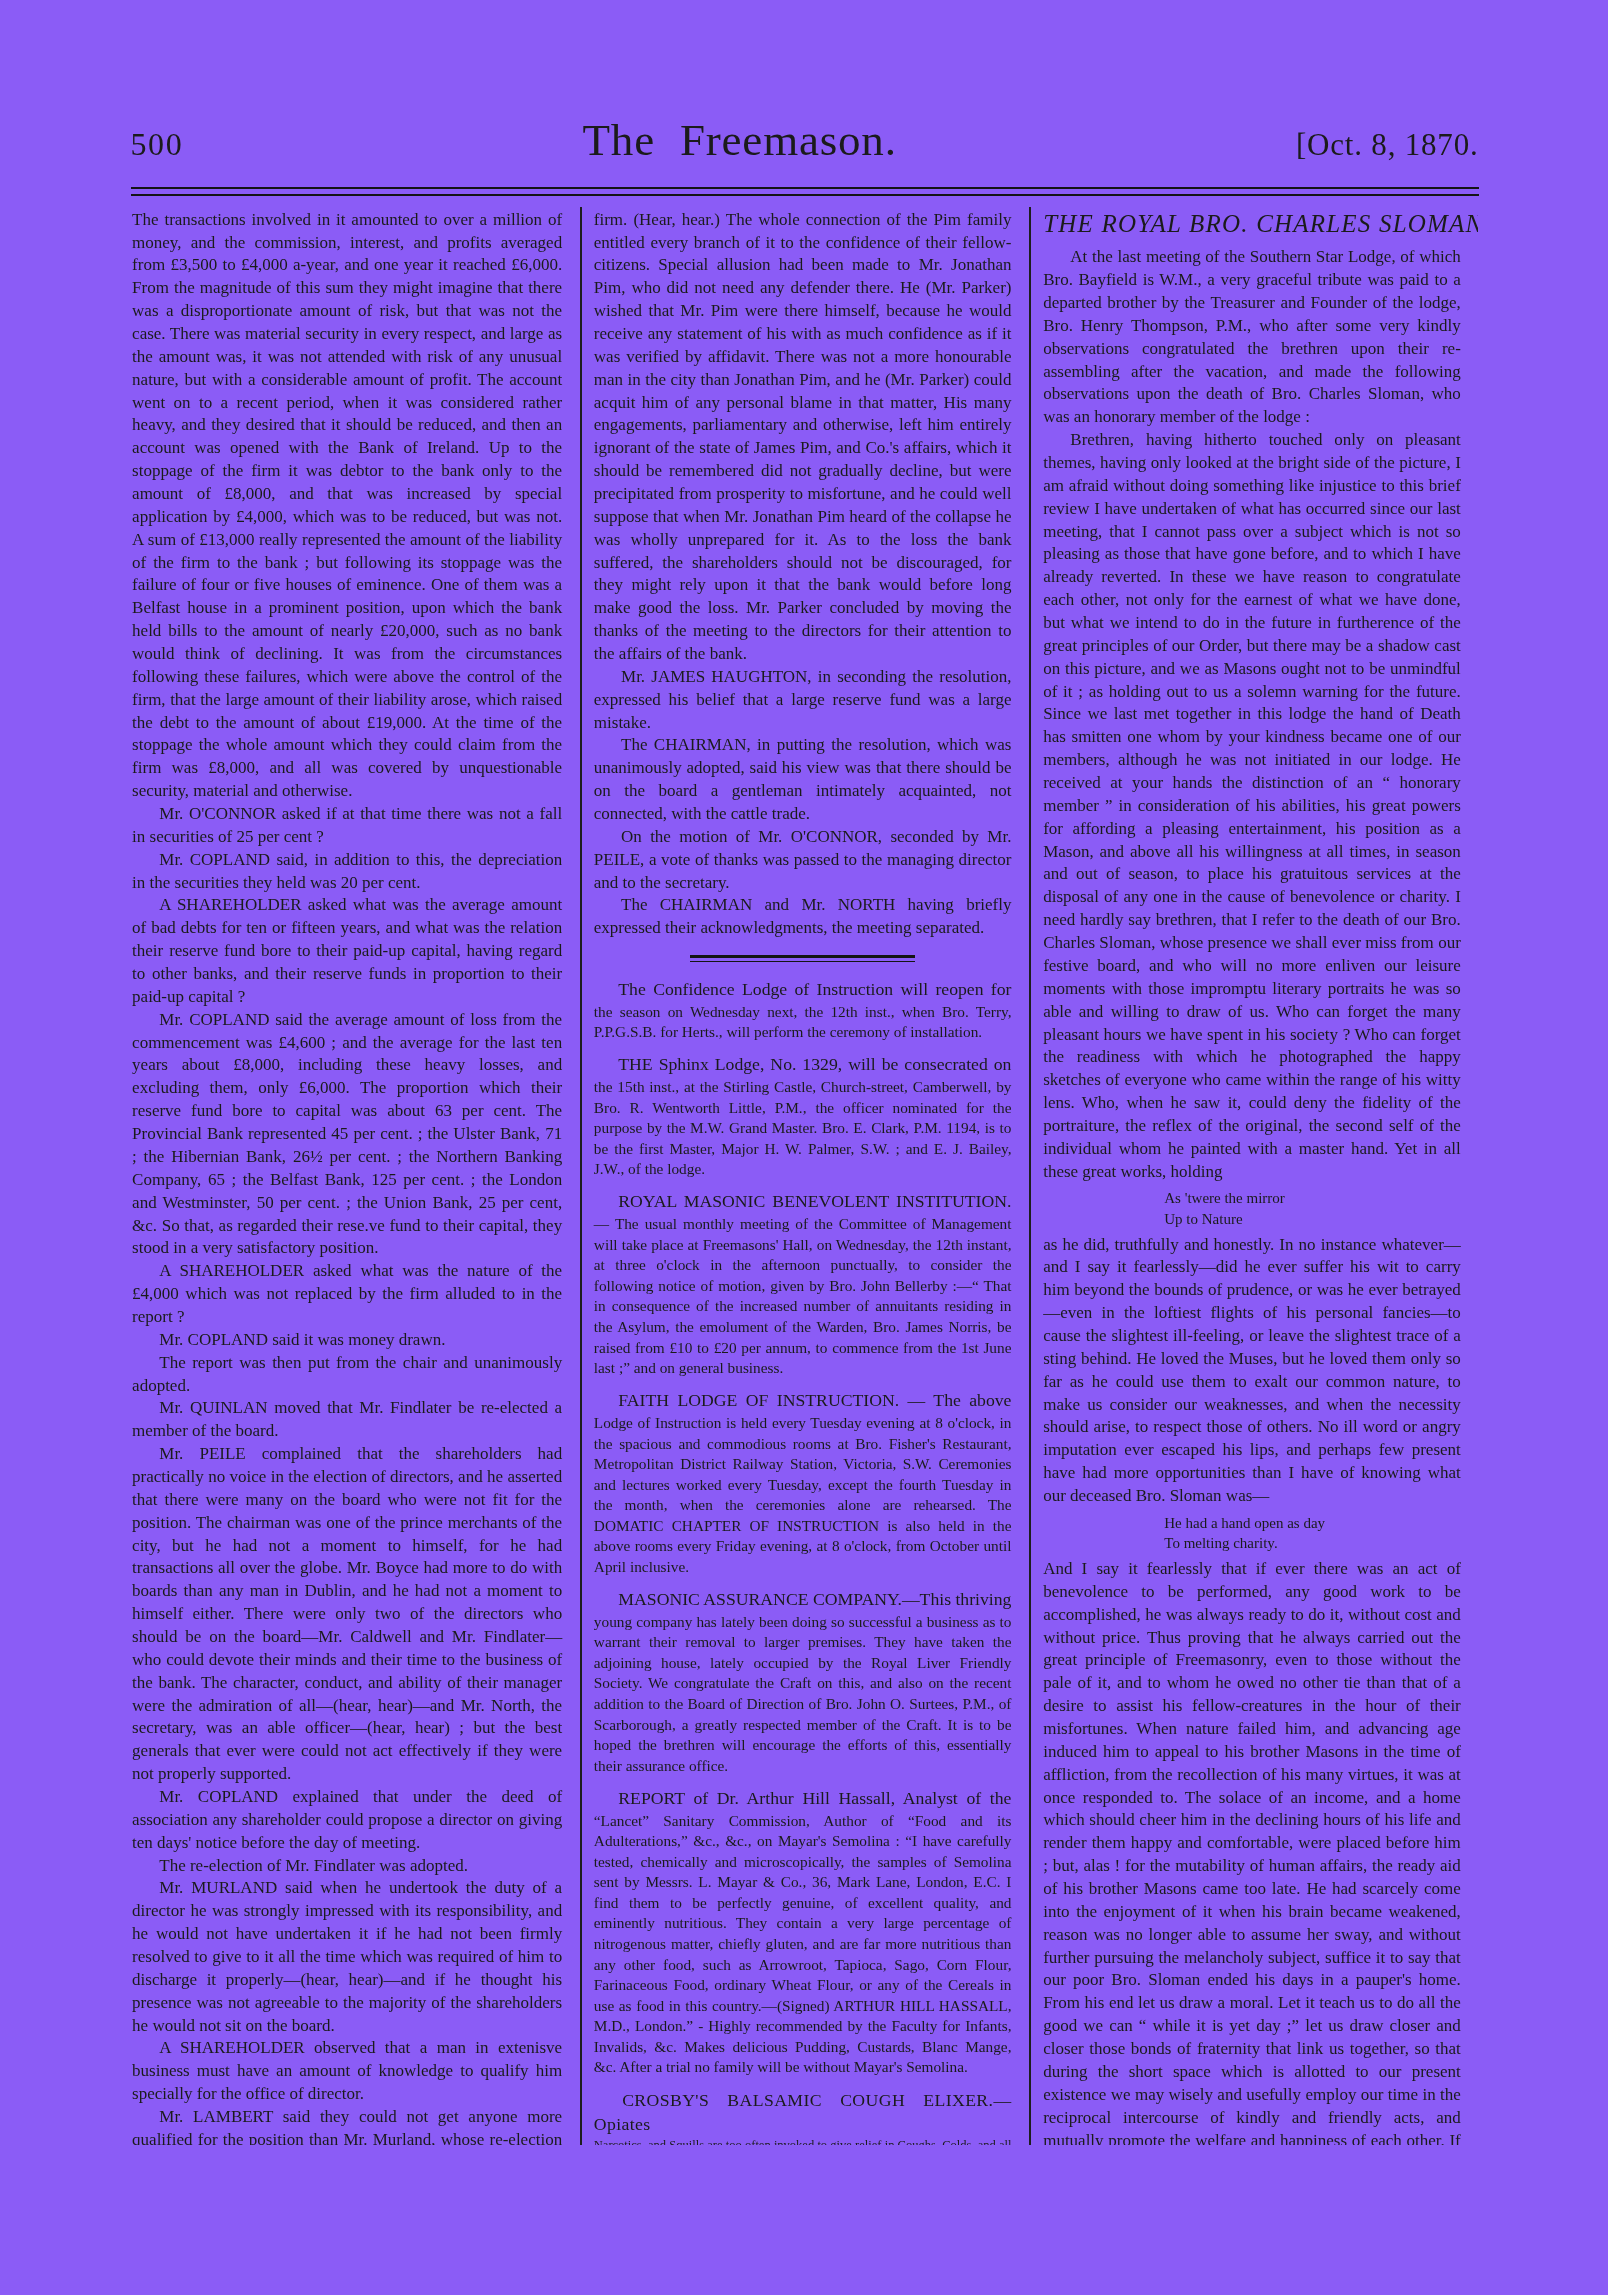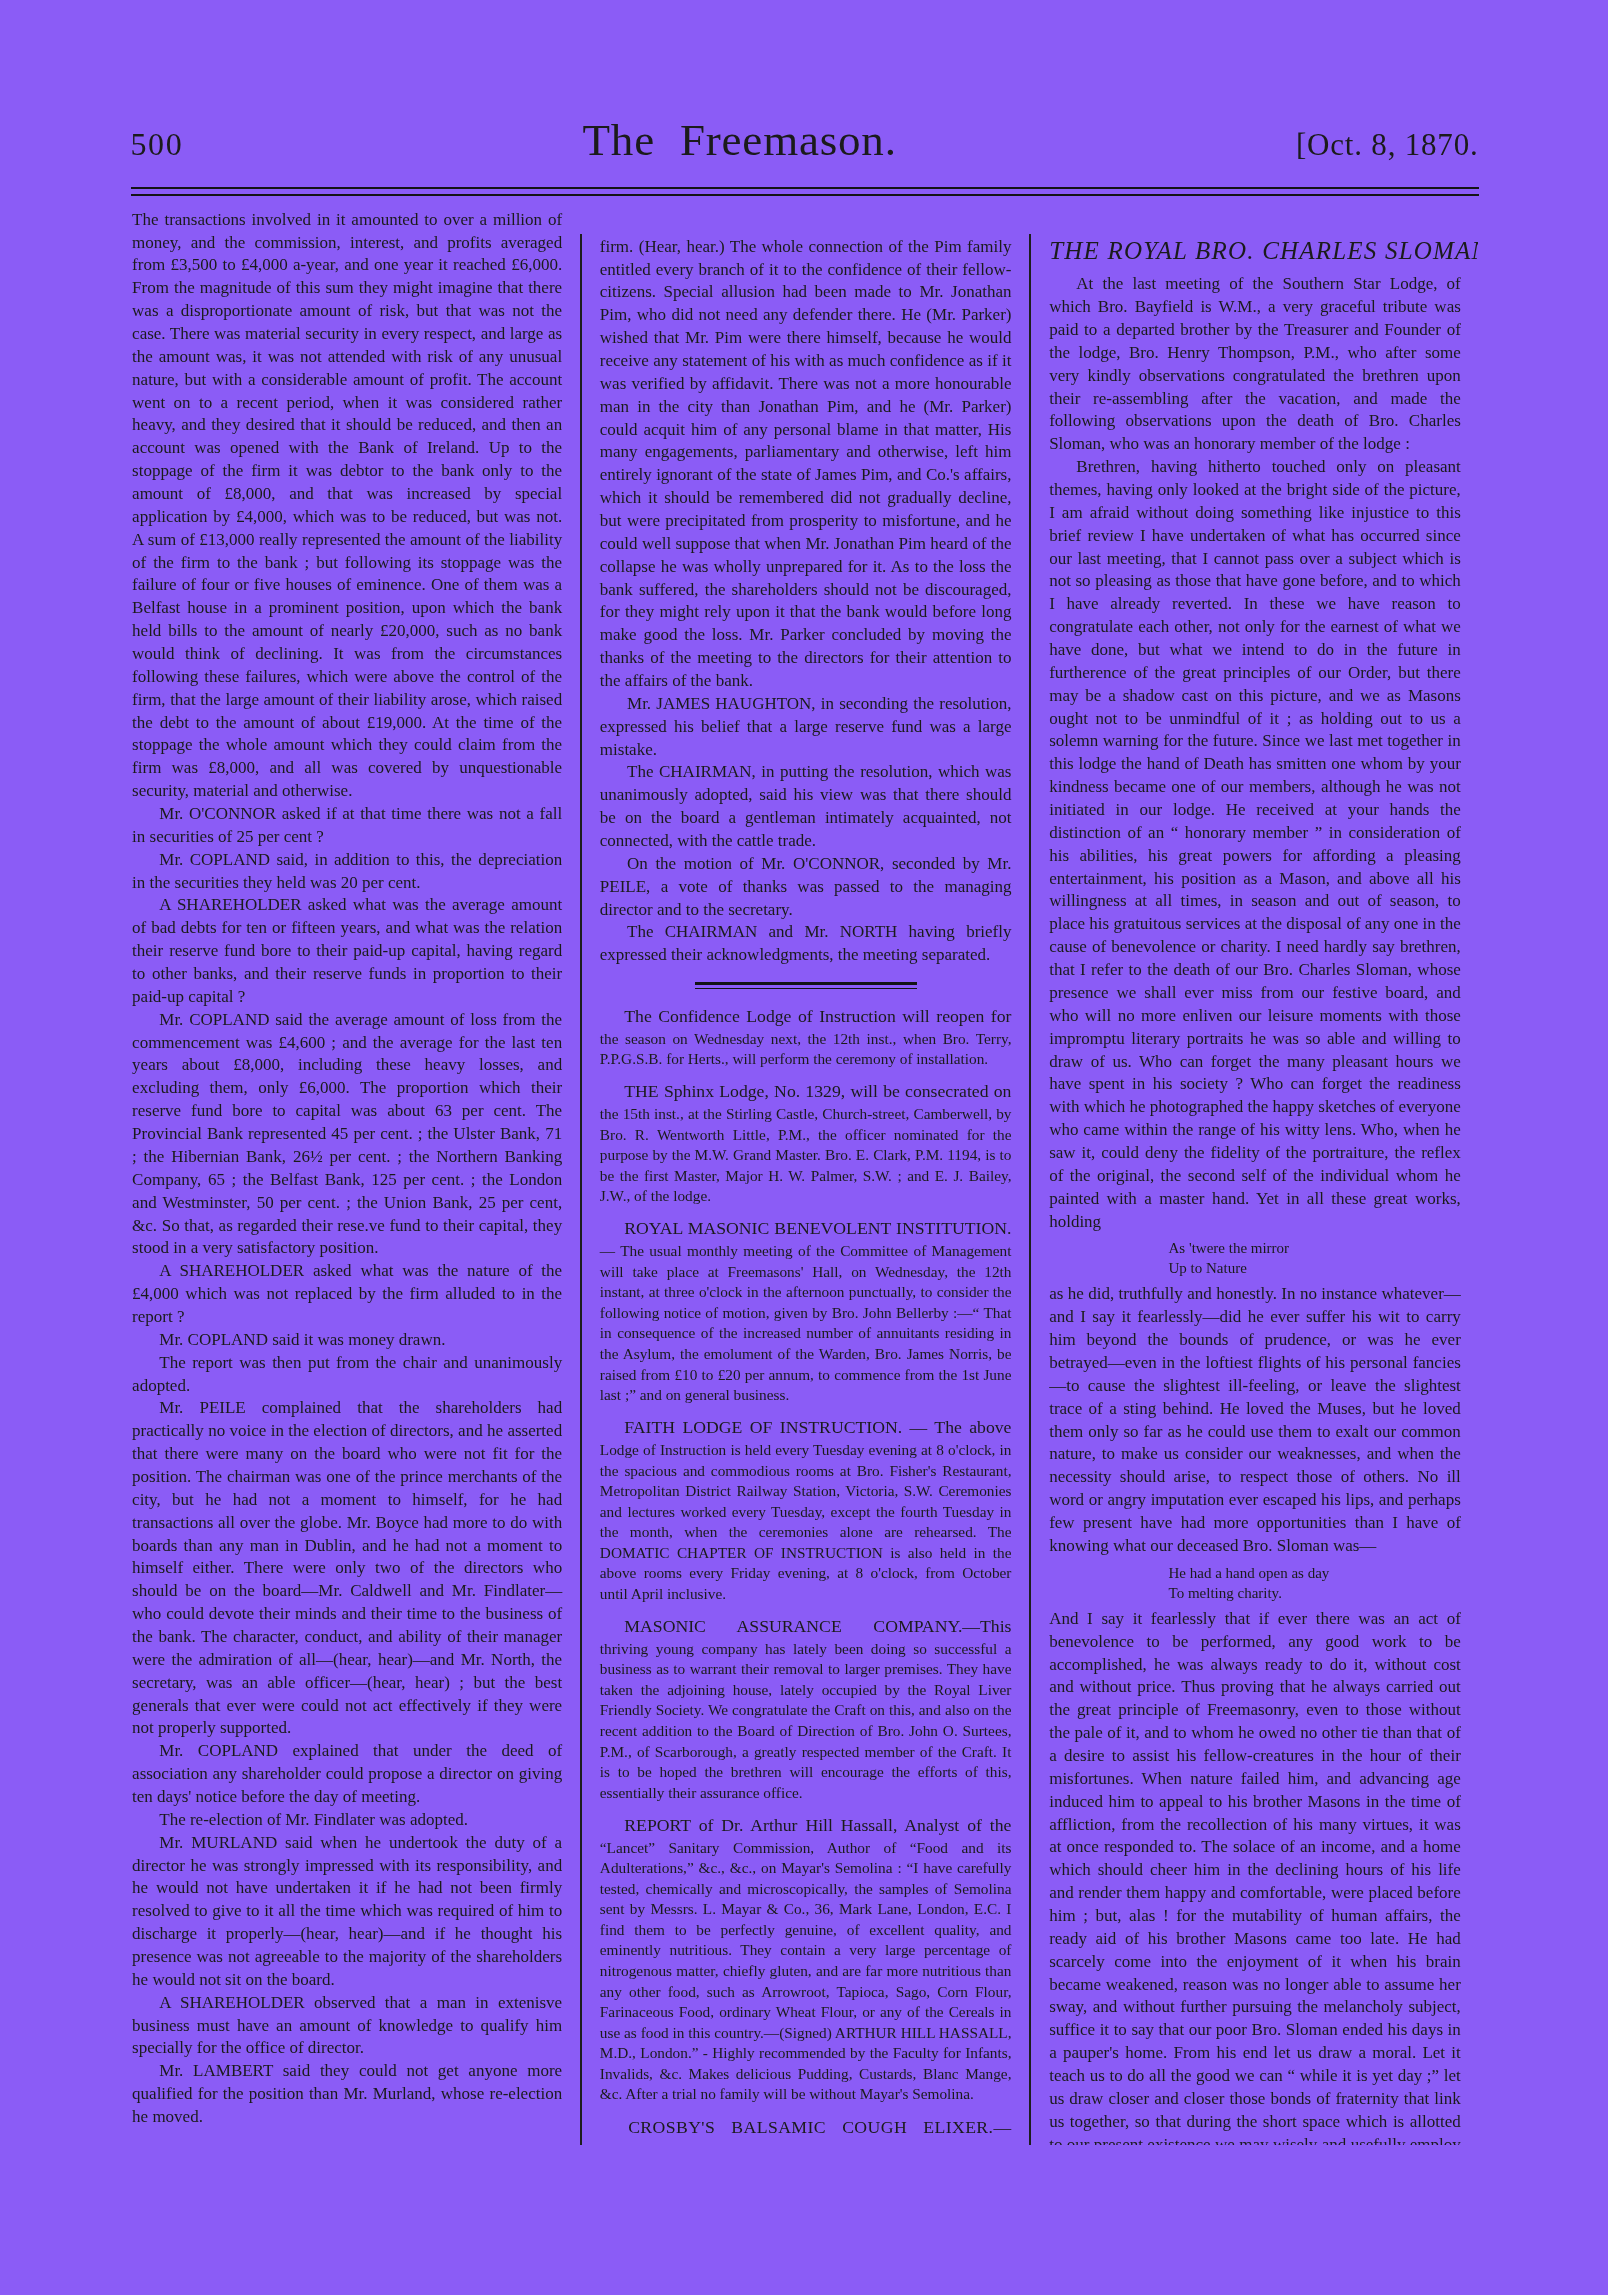--- a/index.html
+++ b/index.html
@@ -44,21 +44,21 @@
     margin-top: 11.3px;
     height: 1938px;
     overflow: hidden;
   }
   .col {
     width: 33.333%;
     box-sizing: border-box;
     padding: 1.6px 17.7px 0 1.6px;
     overflow: hidden;
   }
-  .col + .col { border-left: 2.4px solid #1e1e1e; padding-left: 18px; margin-top: 27px; }
+  .col + .col { border-left: 2.4px solid #1e1e1e; padding-left: 12px; }
 
   
   .para {
     margin: 0;
     font-size: 17px;
     line-height: 1.345;
     text-align: justify;
     text-justify: inter-word;
   }
   .para.indent { text-indent: 1.6em; }
@@ -108,20 +108,21 @@
     <div class="columns">
       <div class="col">
           <p class="para">The transactions involved in it amounted to over a million of money, and the commission, interest, and profits averaged from £3,500 to £4,000 a-year, and one year it reached £6,000. From the magnitude of this sum they might imagine that there was a disproportionate amount of risk, but that was not the case. There was material security in every respect, and large as the amount was, it was not attended with risk of any unusual nature, but with a considerable amount of profit. The account went on to a recent period, when it was considered rather heavy, and they desired that it should be reduced, and then an account was opened with the Bank of Ireland. Up to the stoppage of the firm it was debtor to the bank only to the amount of £8,000, and that was increased by special application by £4,000, which was to be reduced, but was not. A sum of £13,000 really represented the amount of the liability of the firm to the bank ; but following its stoppage was the failure of four or five houses of eminence. One of them was a Belfast house in a prominent position, upon which the bank held bills to the amount of nearly £20,000, such as no bank would think of declining. It was from the circumstances following these failures, which were above the control of the firm, that the large amount of their liability arose, which raised the debt to the amount of about £19,000. At the time of the stoppage the whole amount which they could claim from the firm was £8,000, and all was covered by unquestionable security, material and otherwise.</p>
           <p class="para indent">Mr. O'CONNOR asked if at that time there was not a fall in securities of 25 per cent ?</p>
           <p class="para indent">Mr. COPLAND said, in addition to this, the depreciation in the securities they held was 20 per cent.</p>
           <p class="para indent">A SHAREHOLDER asked what was the average amount of bad debts for ten or fifteen years, and what was the relation their reserve fund bore to their paid-up capital, having regard to other banks, and their reserve funds in proportion to their paid-up capital ?</p>
           <p class="para indent">Mr. COPLAND said the average amount of loss from the commencement was £4,600 ; and the average for the last ten years about £8,000, including these heavy losses, and excluding them, only £6,000. The proportion which their reserve fund bore to capital was about 63 per cent. The Provincial Bank represented 45 per cent. ; the Ulster Bank, 71 ; the Hibernian Bank, 26½ per cent. ; the Northern Banking Company, 65 ; the Belfast Bank, 125 per cent. ; the London and Westminster, 50 per cent. ; the Union Bank, 25 per cent, &amp;c. So that, as regarded their rese.ve fund to their capital, they stood in a very satisfactory position.</p>
           <p class="para indent">A SHAREHOLDER asked what was the nature of the £4,000 which was not replaced by the firm alluded to in the report ?</p>
           <p class="para indent">Mr. COPLAND said it was money drawn.</p>
           <p class="para indent">The report was then put from the chair and unanimously adopted.</p>
+          <p class="para indent">Mr. QUINLAN moved that Mr. Findlater be re-elected a member of the board.</p>
           <p class="para indent">Mr. PEILE complained that the shareholders had practically no voice in the election of directors, and he asserted that there were many on the board who were not fit for the position. The chairman was one of the prince merchants of the city, but he had not a moment to himself, for he had transactions all over the globe. Mr. Boyce had more to do with boards than any man in Dublin, and he had not a moment to himself either. There were only two of the directors who should be on the board—Mr. Caldwell and Mr. Findlater—who could devote their minds and their time to the business of the bank. The character, conduct, and ability of their manager were the admiration of all—(hear, hear)—and Mr. North, the secretary, was an able officer—(hear, hear) ; but the best generals that ever were could not act effectively if they were not properly supported.</p>
           <p class="para indent">Mr. COPLAND explained that under the deed of association any shareholder could propose a director on giving ten days' notice before the day of meeting.</p>
           <p class="para indent">The re-election of Mr. Findlater was adopted.</p>
           <p class="para indent">Mr. MURLAND said when he undertook the duty of a director he was strongly impressed with its responsibility, and he would not have undertaken it if he had not been firmly resolved to give to it all the time which was required of him to discharge it properly—(hear, hear)—and if he thought his presence was not agreeable to the majority of the shareholders he would not sit on the board.</p>
           <p class="para indent">A SHAREHOLDER observed that a man in extenisve business must have an amount of knowledge to qualify him specially for the office of director.</p>
           <p class="para indent">Mr. LAMBERT said they could not get anyone more qualified for the position than Mr. Murland, whose re-election he moved.</p>
         </div>
       <div class="col">
           <p class="para">firm. (Hear, hear.) The whole connection of the Pim family entitled every branch of it to the confidence of their fellow-citizens. Special allusion had been made to Mr. Jonathan Pim, who did not need any defender there. He (Mr. Parker) wished that Mr. Pim were there himself, because he would receive any statement of his with as much confidence as if it was verified by affidavit. There was not a more honourable man in the city than Jonathan Pim, and he (Mr. Parker) could acquit him of any personal blame in that matter, His many engagements, parliamentary and otherwise, left him entirely ignorant of the state of James Pim, and Co.'s affairs, which it should be remembered did not gradually decline, but were precipitated from prosperity to misfortune, and he could well suppose that when Mr. Jonathan Pim heard of the collapse he was wholly unprepared for it. As to the loss the bank suffered, the shareholders should not be discouraged, for they might rely upon it that the bank would before long make good the loss. Mr. Parker concluded by moving the thanks of the meeting to the directors for their attention to the affairs of the bank.</p>
           <p class="para indent">Mr. JAMES HAUGHTON, in seconding the resolution, expressed his belief that a large reserve fund was a large mistake.</p>

